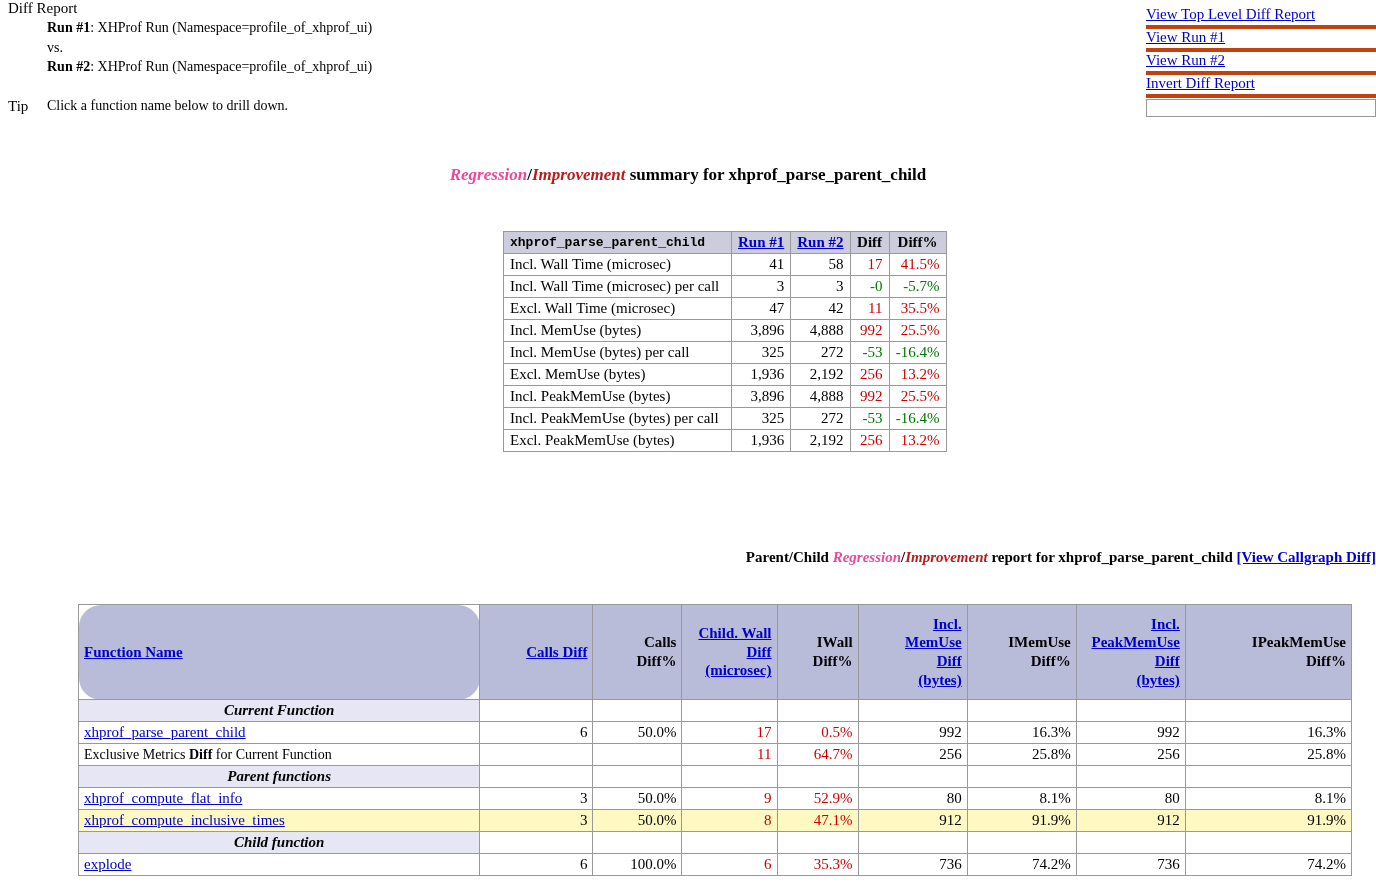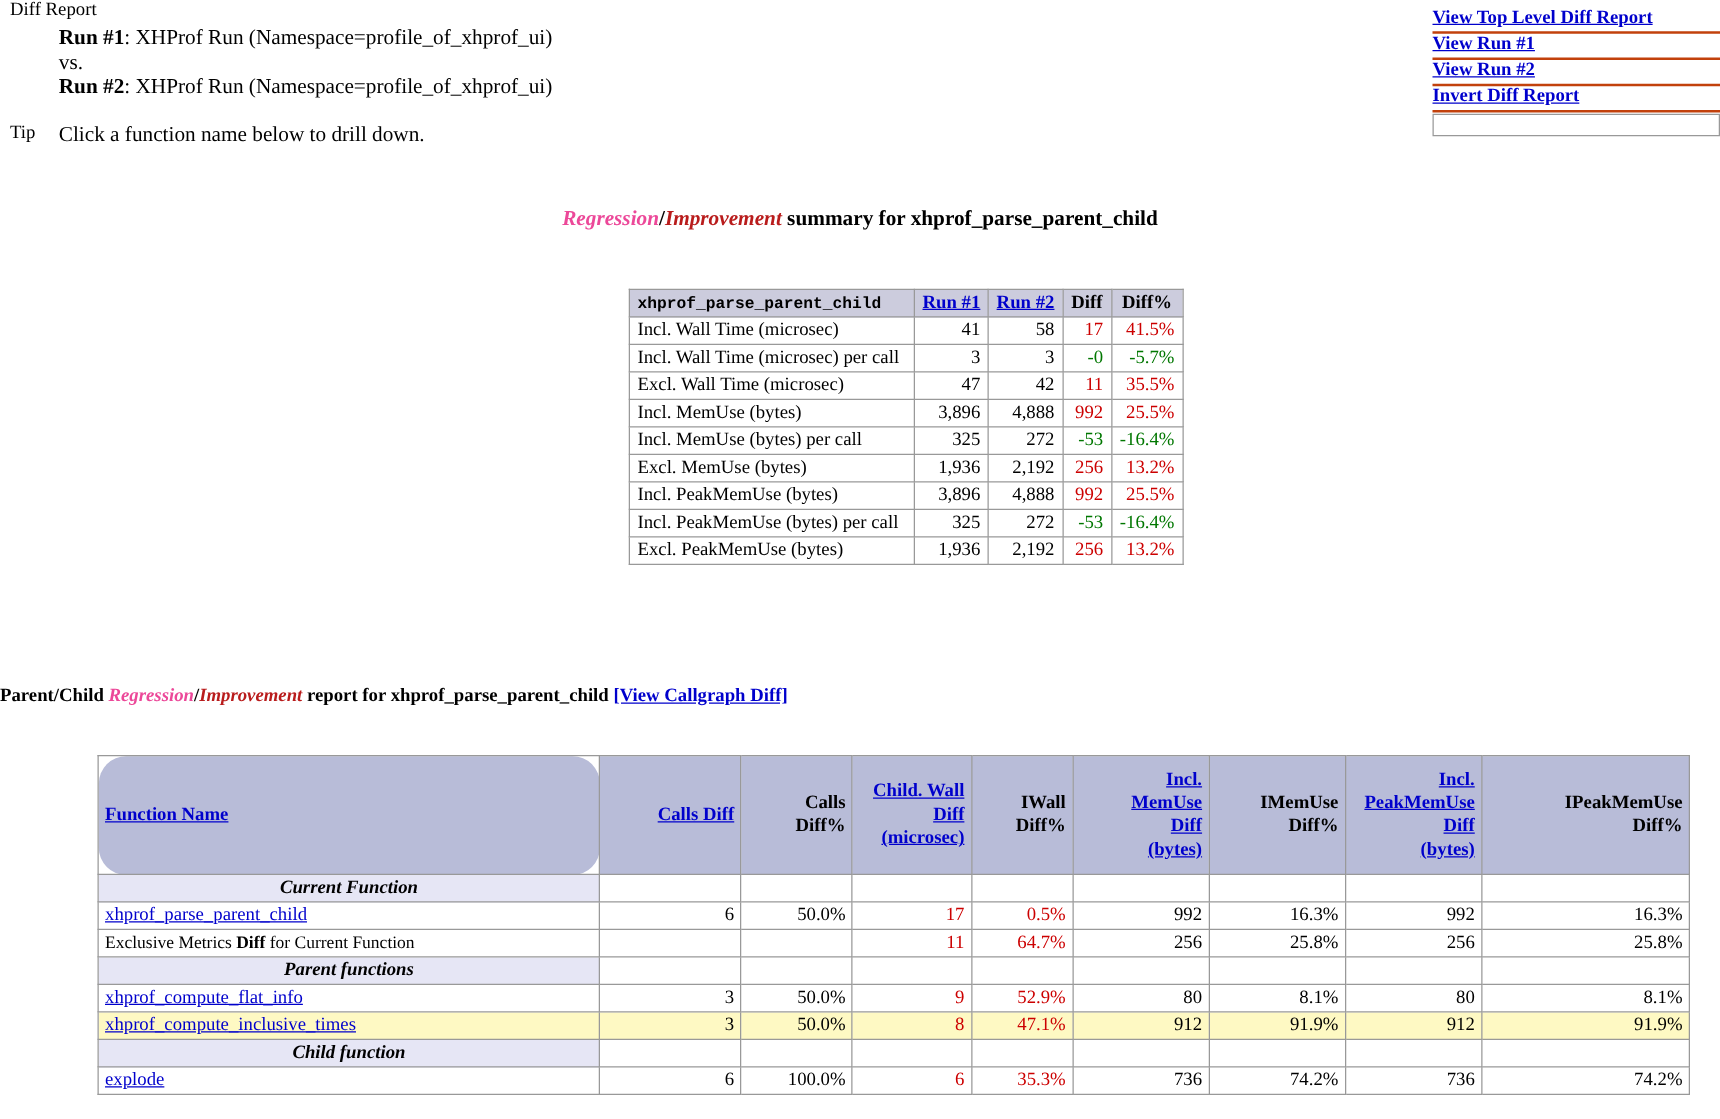--- a/index.html
+++ b/index.html
@@ -28,38 +28,37 @@
     width: 1376px;
   }
   .hdr-label {
     position: absolute;
     left: 8px;
     font-size: 15px;
   }
   .hdr-line {
     position: absolute;
     left: 47px;
-    font-size: 17px;
+    font-size: 14px;
     white-space: nowrap;
   }
   .hdr-line b { font-weight: bold; }
 
   
   #nav-links {
     position: absolute;
     top: 6px;
     left: 1146px;
     width: 230px;
   }
   #nav-links .nav-row {
-    border-bottom: 2px solid #c2410c;
+    border-bottom: 4px solid #c2410c;
     height: 19px;
     line-height: 17px;
     padding: 0;
-    font-weight: bold;
   }
   #nav-links .nav-row a {
     font-size: 15px;
   }
   #nav-links .nav-blank {
     border: 1px solid #999999;
     height: 16px;
     margin-top: 1px;
   }
 
@@ -120,21 +119,21 @@
   }
   .pos { color: #cc0000; }
   .neg { color: #007700; }
 
   
   #pc-title {
     position: absolute;
     top: 549px;
     left: 0;
     width: 1376px;
-    text-align: left;
+    text-align: right;
     font-size: 15px;
     font-weight: bold;
   }
   #pc-title a { font-weight: bold; }
 
   
   #pc-table {
     position: absolute;
     top: 604px;
     left: 78px;

